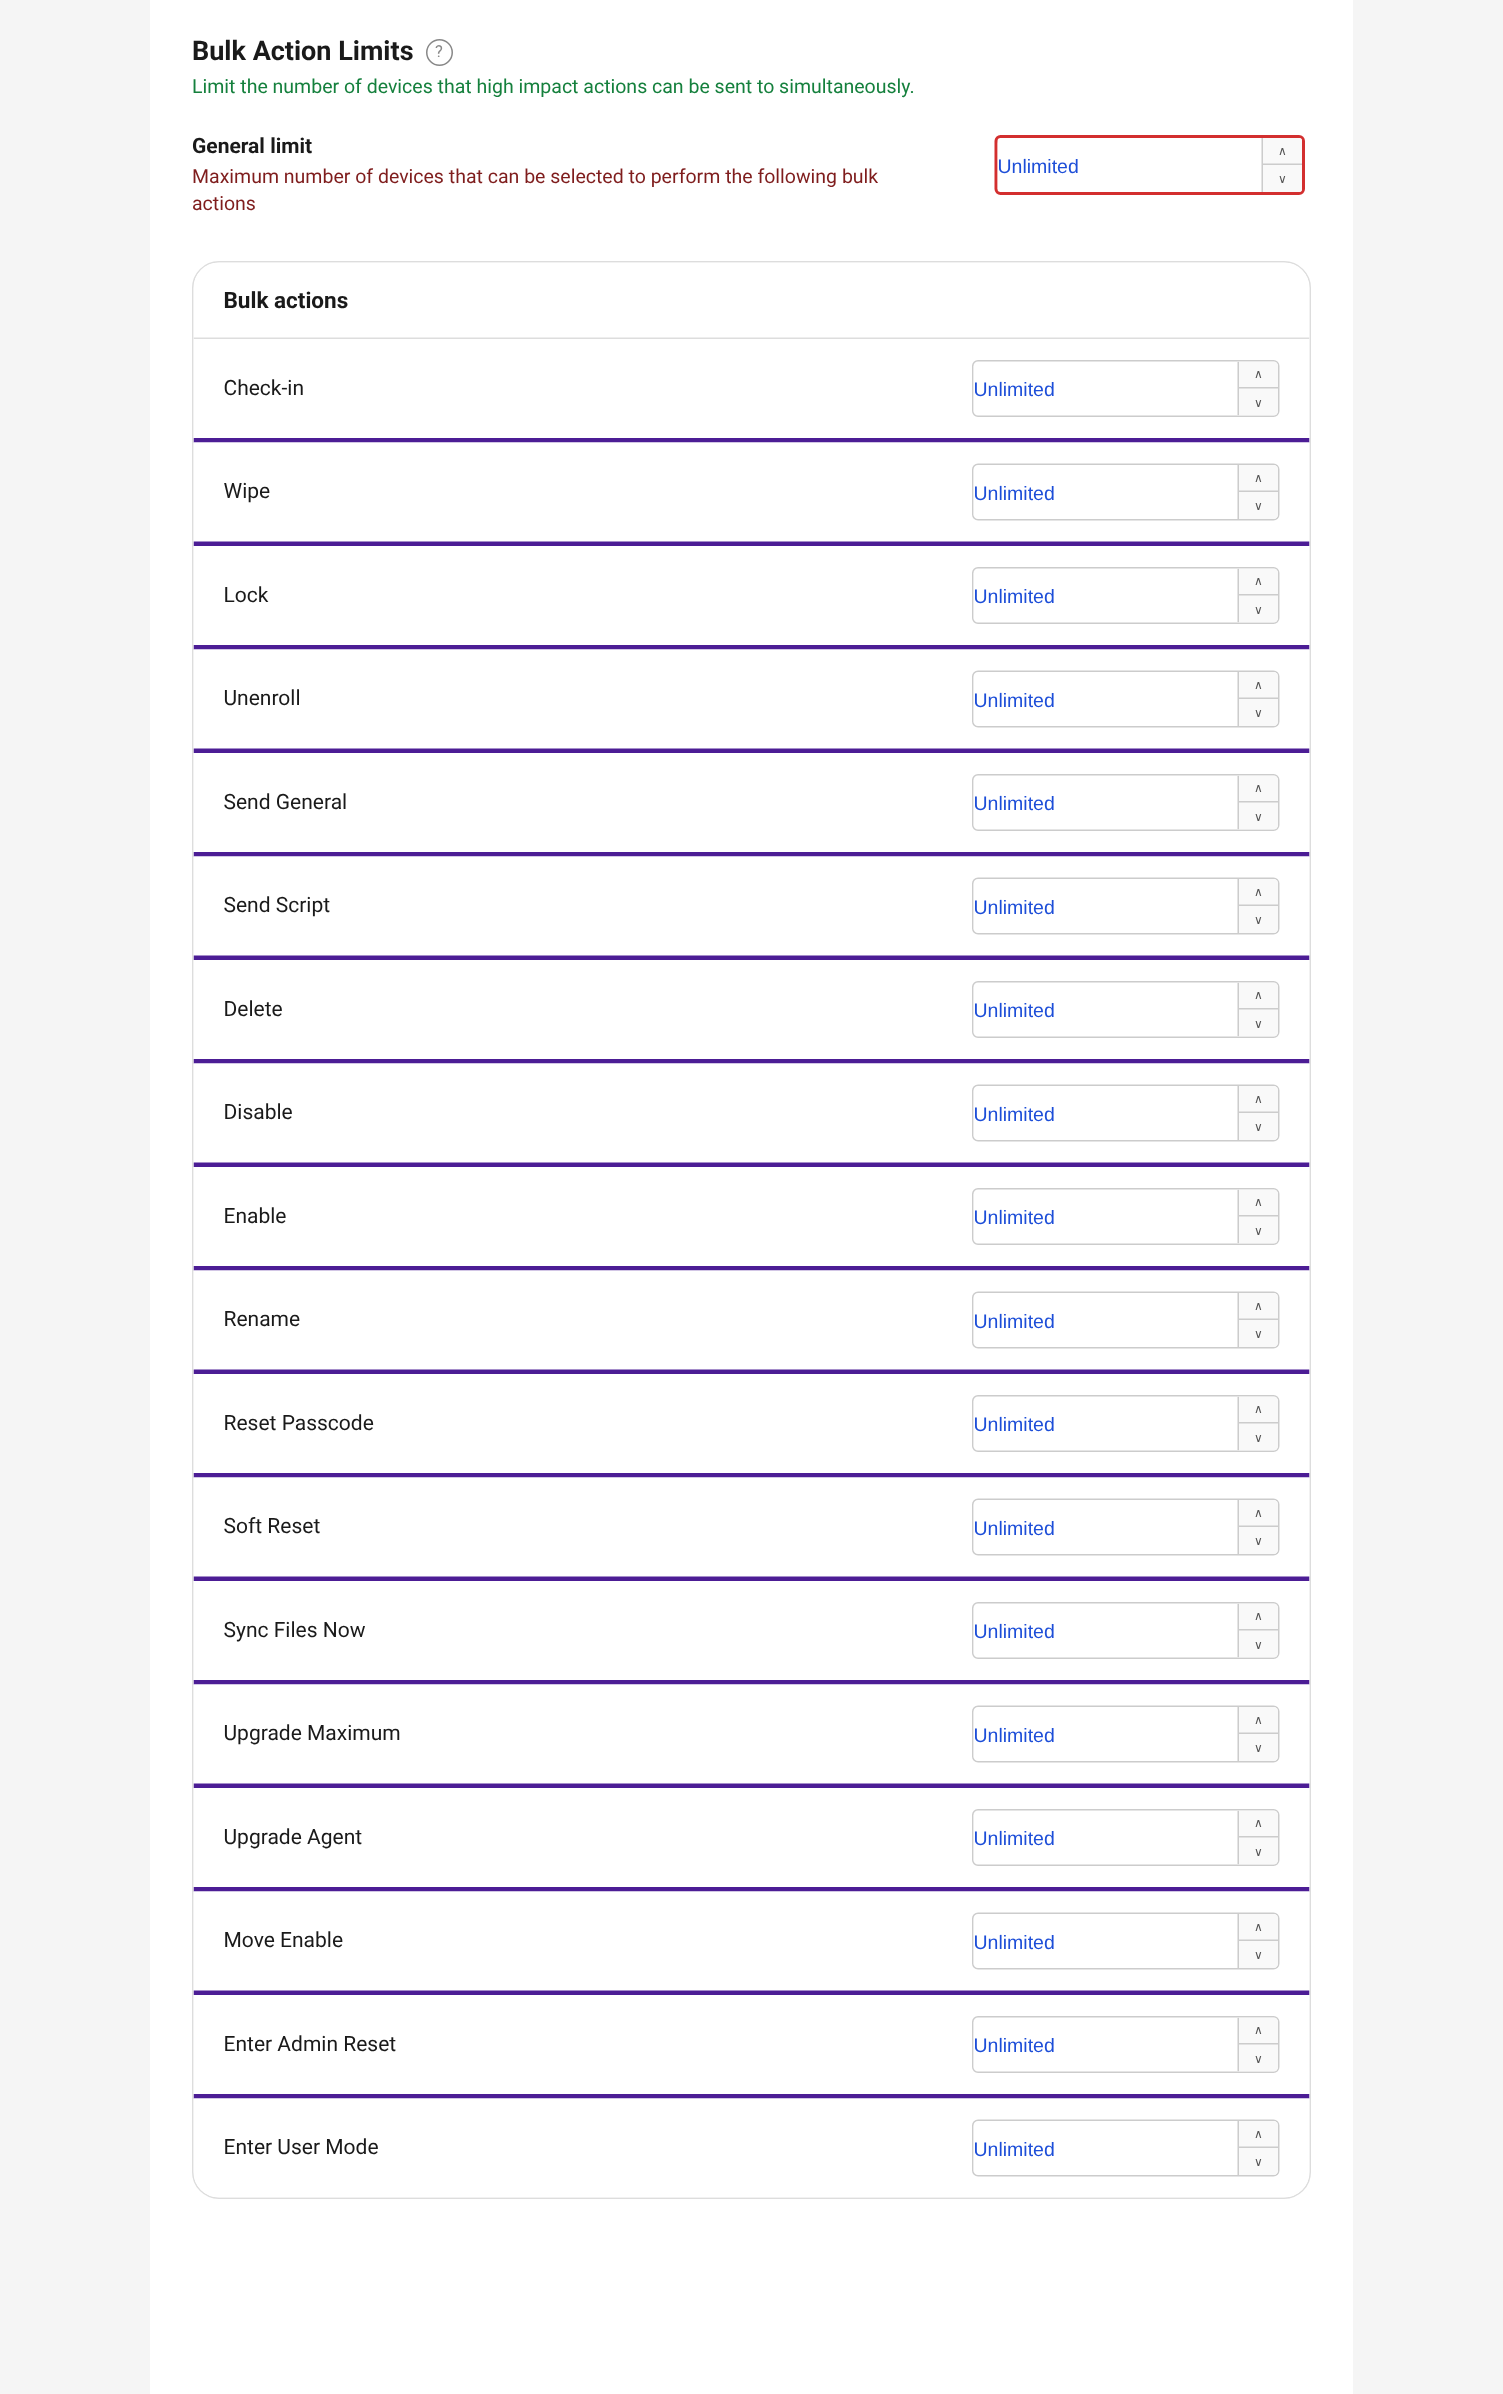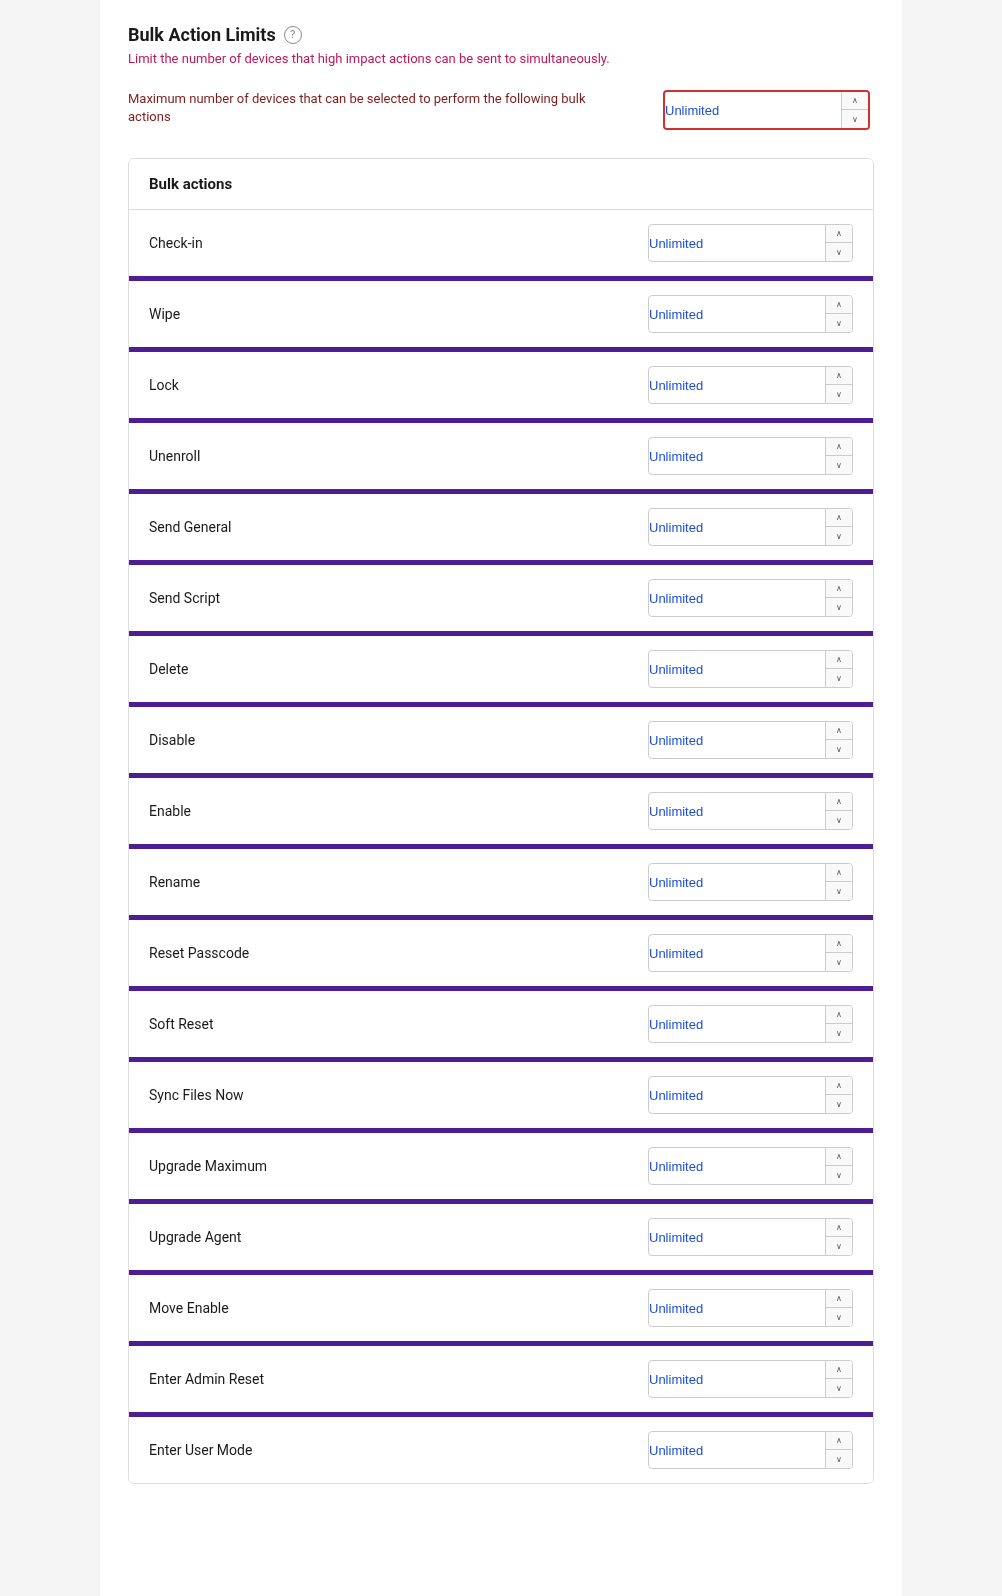--- a/index.html
+++ b/index.html
@@ -36,21 +36,21 @@
       display: inline-flex;
       align-items: center;
       justify-content: center;
       font-size: 11px;
       color: #888;
       cursor: pointer;
       flex-shrink: 0;
     }
     .page-subtitle {
       font-size: 13px;
-      color: #be185d;
+      color: #15803d;
       margin-bottom: 24px;
     }
     .general-limit-row {
       display: flex;
       align-items: flex-start;
       justify-content: space-between;
       margin-bottom: 28px;
       padding-right: 4px;
     }
     .general-limit-label {
@@ -105,39 +105,39 @@
       cursor: pointer;
       font-size: 8px;
       color: #555;
       user-select: none;
     }
     .spinner-arrow-up {
       border-bottom: 1px solid #ccc;
     }
     .bulk-actions-section {
       border: 1px solid #ddd;
-      border-radius: 6px;
+      border-radius: 18px;
       overflow: hidden;
     }
     .bulk-actions-header {
       background: #fff;
       padding: 16px 20px;
       border-bottom: 1px solid #ddd;
     }
     .bulk-actions-title {
       font-size: 15px;
       font-weight: 700;
       color: #1a1a1a;
     }
     .bulk-action-row {
       display: flex;
       align-items: center;
       justify-content: space-between;
       padding: 14px 20px;
-      border-bottom: 5px solid #4c1d95;
+      border-bottom: 3px solid #4c1d95;
       background: #fff;
     }
     .bulk-action-row:last-child {
       border-bottom: none;
     }
     .bulk-action-name {
       font-size: 14px;
       color: #1a1a1a;
     }
   </style>
@@ -147,20 +147,21 @@
 <div class="page-container">
 
   <div class="page-header">
     <span class="page-title">Bulk Action Limits</span>
     <span class="help-icon">?</span>
   </div>
   <div class="page-subtitle">Limit the number of devices that high impact actions can be sent to simultaneously.</div>
 
   <div class="general-limit-row">
     <div>
+      <div class="general-limit-label">General limit</div>
       <div class="general-limit-desc">Maximum number of devices that can be selected to perform the following bulk actions</div>
     </div>
     <div class="spinner-input-highlighted">
       <input class="spinner-value" type="text" readonly="" value="Unlimited" style="">
       <div class="spinner-arrows">
         <div class="spinner-arrow spinner-arrow-up">∧</div>
         <div class="spinner-arrow">∨</div>
       </div>
     </div>
   </div>

